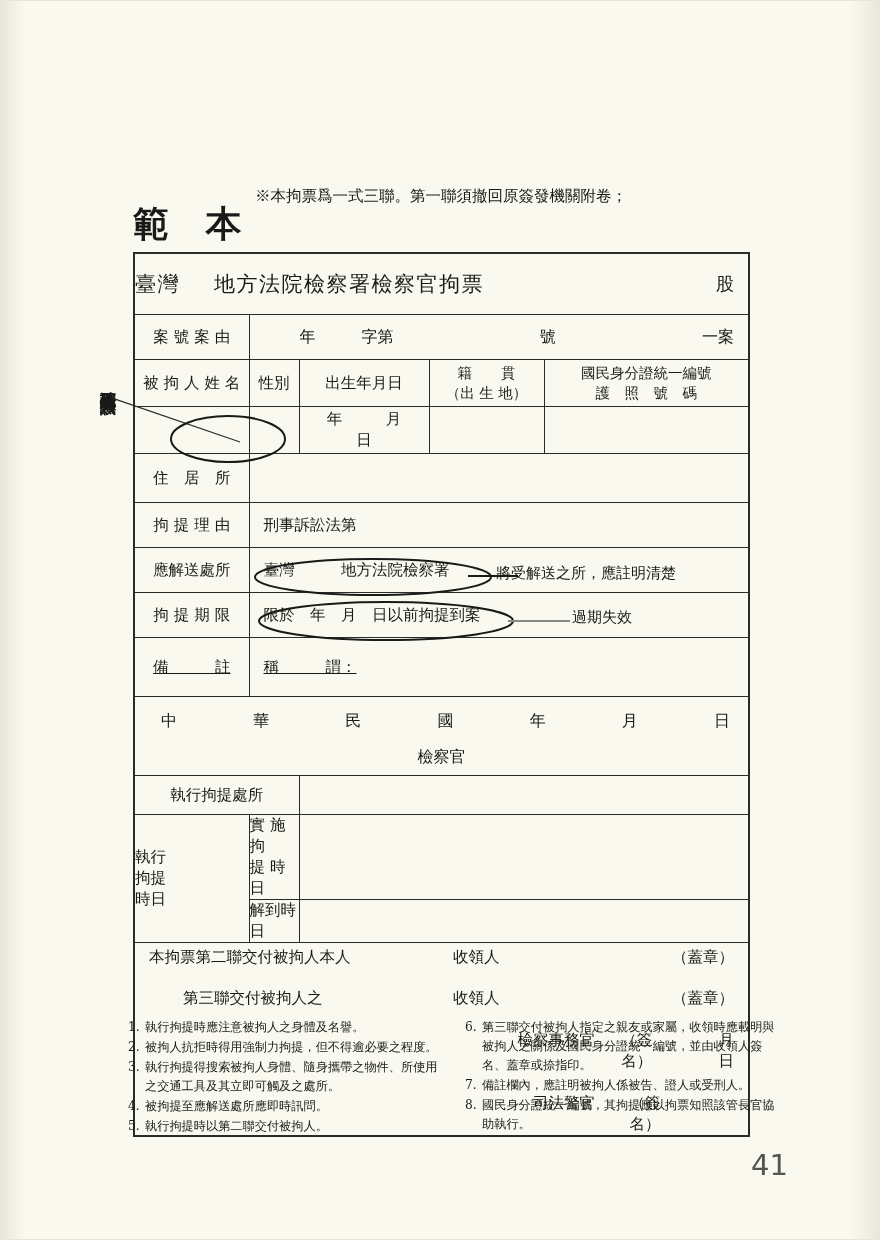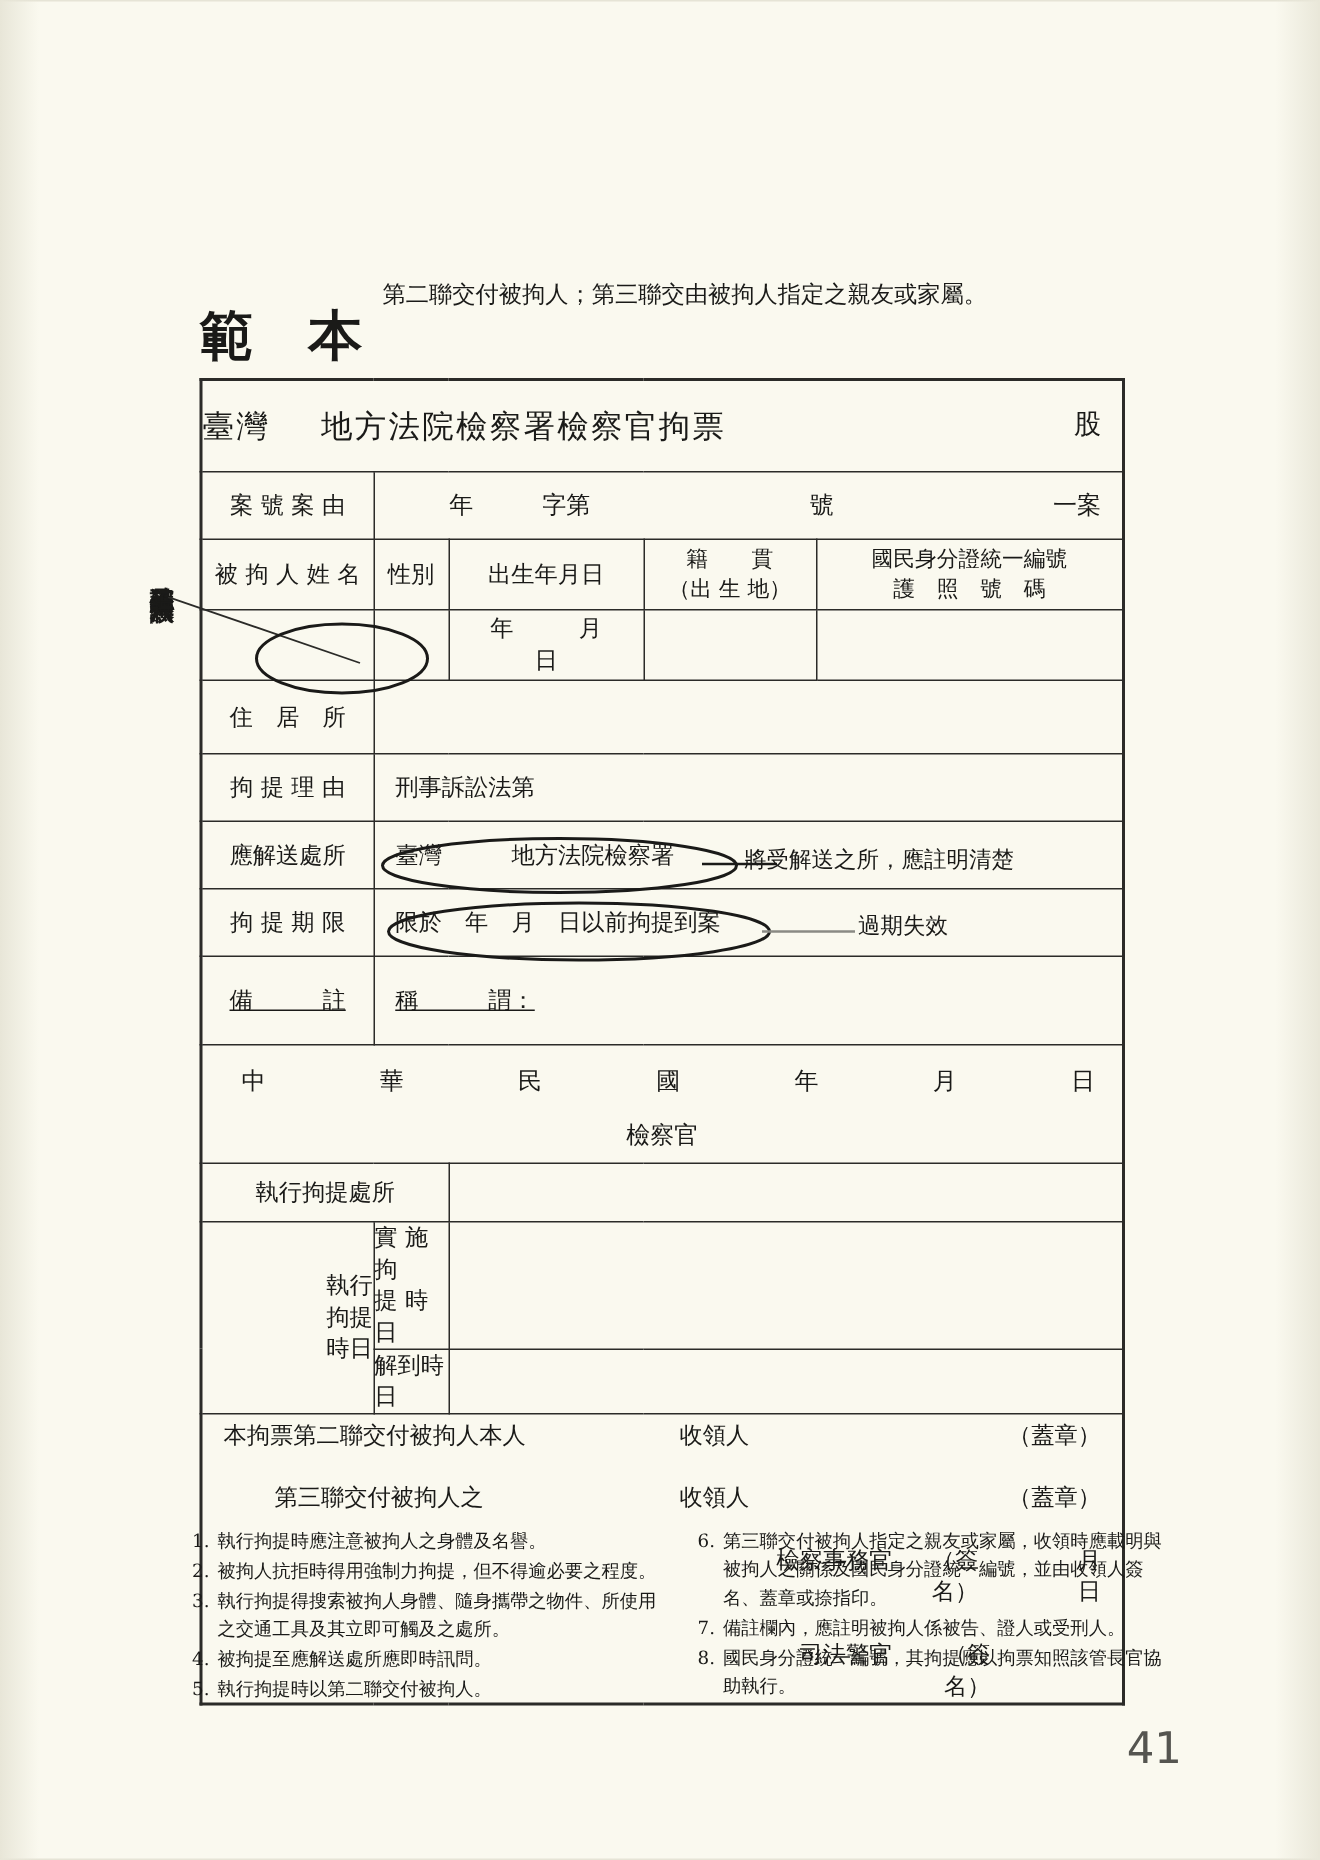--- a/index.html
+++ b/index.html
@@ -174,21 +174,21 @@
     font-size: 16px;
     margin-top: 6px;
   }
   .roc-line span { flex: 0 0 auto; }
   .roc-line .fill { flex: 1 1 auto; }
   .roc-sign { margin-top: 14px; font-size: 16px; }
 
   .exec-place td { height: 38px; }
   .exec-sub td { height: 38px; }
   .vert-merge {
-    text-align: right;
+    text-align: left;
     font-size: 14px;
     line-height: 17px;
     padding: 2px 0;
   }
   .two-by-two {
     font-size: 14.5px;
     line-height: 19px;
     text-align: left;
   }
 
@@ -247,21 +247,21 @@
   }
 </style>
 </head>
 <body>
 
 <div class="page">
 
   <div class="sample-label">範 本</div>
 
   <div class="top-note">
-    <div>第二聯交付被拘人；第三聯交由被拘人指定之親友或家屬。</div>
+    <div>※本拘票爲一式三聯。第一聯須撤回原簽發機關附卷；</div>
   </div>
 
   <div class="side-note">確認是否為本人無誤</div>
   <svg class="side-leader" viewBox="0 0 132 46">
     <line x1="0" y1="0" x2="128" y2="44" stroke="#2b2b28" stroke-width="1.2"></line>
   </svg>
 
   <div class="form-wrap">
     <table class="form outer">
       <colgroup>

